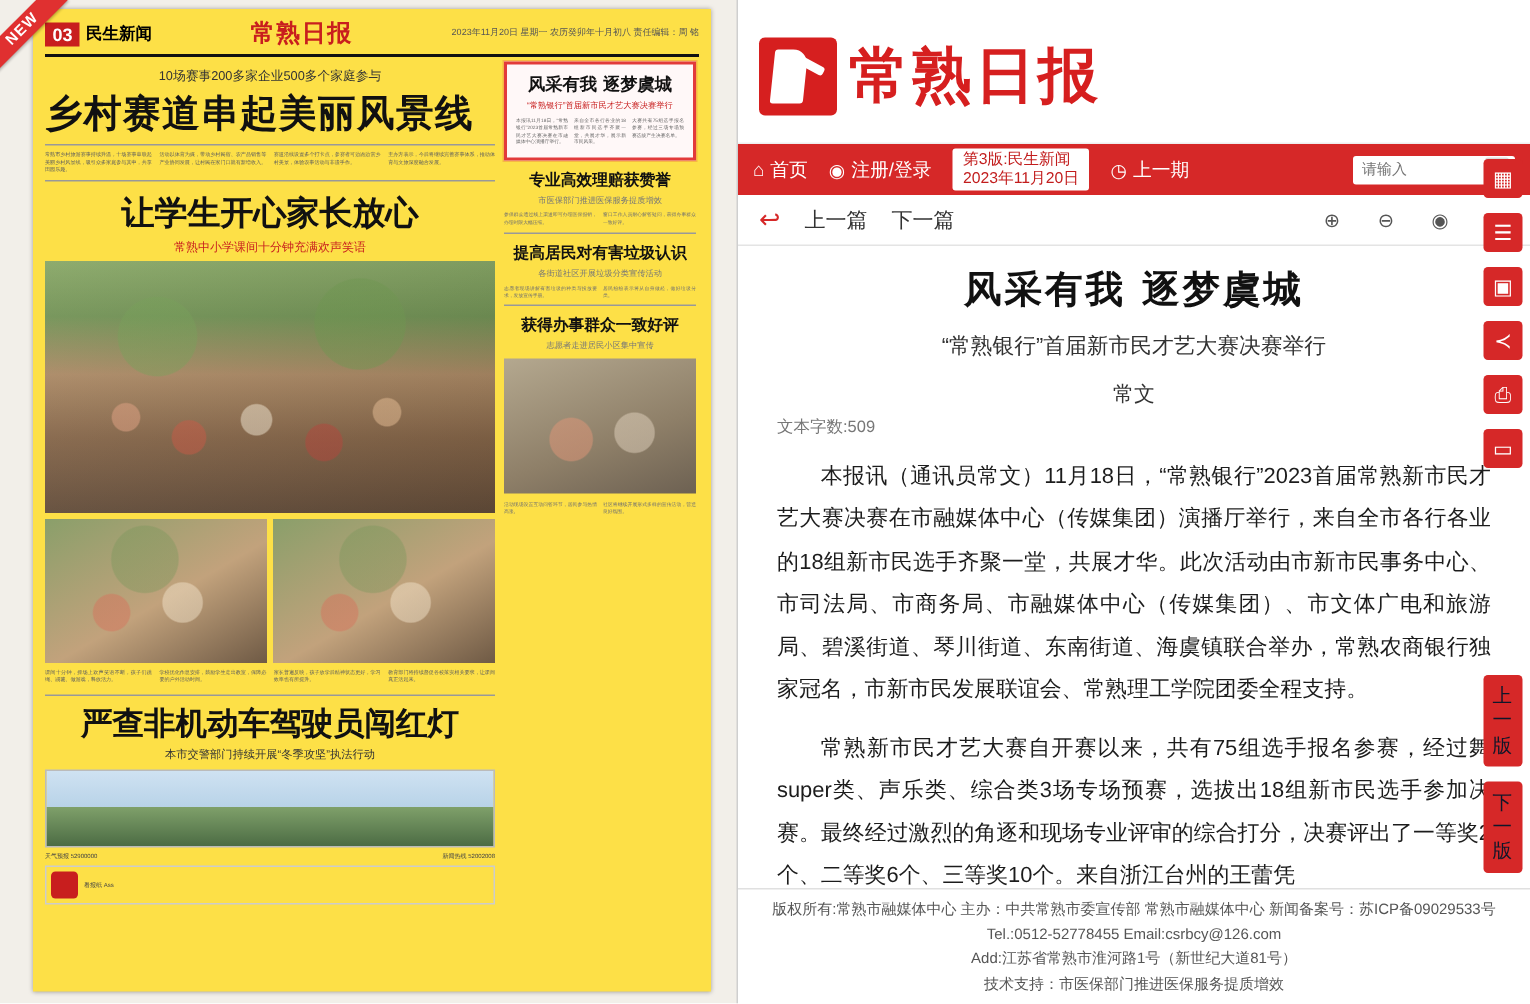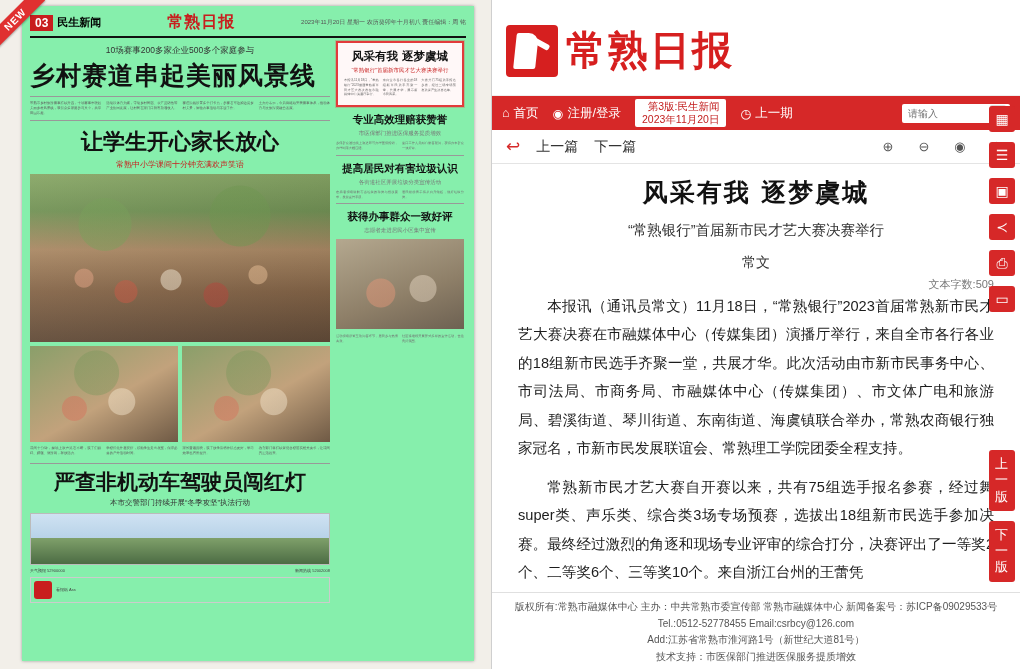--- a/index.html
+++ b/index.html
@@ -15,21 +15,21 @@
   .left-pane {
     position: relative;
     width: 492px; height: 669px;
     background: #f2efe9;
     border-right: 1px solid #cfcfcf;
     overflow: hidden;
   }
   .paper {
     position: absolute; left: 22px; top: 6px;
     width: 452px; height: 655px;
-    background: #86efac;
+    background: #fde047;
     box-shadow: 0 0 3px rgba(0,0,0,.35);
     padding: 6px 8px;
   }
   
   .ribbon {
     position: absolute; left: 0; top: 0; width: 70px; height: 70px;
     overflow: hidden; z-index: 40;
   }
   .ribbon span {
     position: absolute; left: -20px; top: 12px;
@@ -200,21 +200,21 @@
   .brand-right .en { font-size: 11px; color:#d61f1f; letter-spacing:1px; }
 
   .red-nav {
     height: 34px; background:#d62828; color:#fff;
     display:flex; align-items:center; gap: 14px; padding: 0 10px;
     font-size: 12.5px;
   }
   .red-nav .item { display:flex; align-items:center; gap:4px; cursor:pointer; white-space:nowrap;}
   .red-nav .issue {
     background:#fff; color:#c21d1d; border-radius:2px; padding:1px 7px;
-    font-size: 10.5px; line-height:1.25; text-align:right;
+    font-size: 10.5px; line-height:1.25; text-align:left;
   }
   .red-nav .spacer { flex:1; }
   .search-box {
     display:flex; align-items:center; background:#fff; border-radius:2px;
     height: 19px; width: 108px; padding: 0 3px 0 6px;
   }
   .search-box input {
     border:0; outline:0; font-size:10px; width: 82px; color:#333;
     font-family:"Liberation Sans", sans-serif; background: transparent;
   }
@@ -241,21 +241,21 @@
   }
   .art-title {
     font-family:"DejaVu Serif", serif;
     font-size: 25px; font-weight: bold; text-align:center; color:#111;
     letter-spacing: 2px; margin-bottom: 12px;
   }
   .art-sub {
     font-size: 14.5px; text-align:center; color:#333; margin-bottom: 14px;
   }
   .art-author { font-size: 14px; text-align:center; color:#333; margin-bottom: 5px; }
-  .art-count { font-size: 11px; text-align:right; color:#777; margin-bottom: 0; }
+  .art-count { font-size: 11px; text-align:left; color:#777; margin-bottom: 12px; }
   .art-p {
     font-size: 14.6px; line-height: 1.95; color: #1c1c1c;
     text-indent: 2em; text-align: justify; margin-bottom: 10px;
   }
 
   .footer {
     border-top: 1px solid #e0e0e0; padding: 6px 10px 4px;
     text-align:center; font-size: 10px; color:#555; line-height:1.65;
     background:#fff;
   }
@@ -265,21 +265,21 @@
     position:absolute; right:0; top:96px; width: 36px;
     display:flex; flex-direction:column; align-items:center; gap: 10px;
     padding-top: 10px;
   }
   .rail .r-ic {
     width: 26px; height: 26px; border-radius: 3px;
     background:#d62828; color:#fff;
     display:flex; align-items:center; justify-content:center; font-size: 14px;
   }
   .page-btn {
-    width: 26px; background:#d62828; color:#ffffff; border-radius:3px;
+    width: 26px; background:#d62828; color:#0f172a; border-radius:3px;
     font-size: 13px; text-align:center; padding: 6px 4px; line-height:1.25;
     letter-spacing:1px;
   }
   .rail-spacer { height: 118px; }
 </style>
 </head>
 <body>
 
 <div class="app">
 

